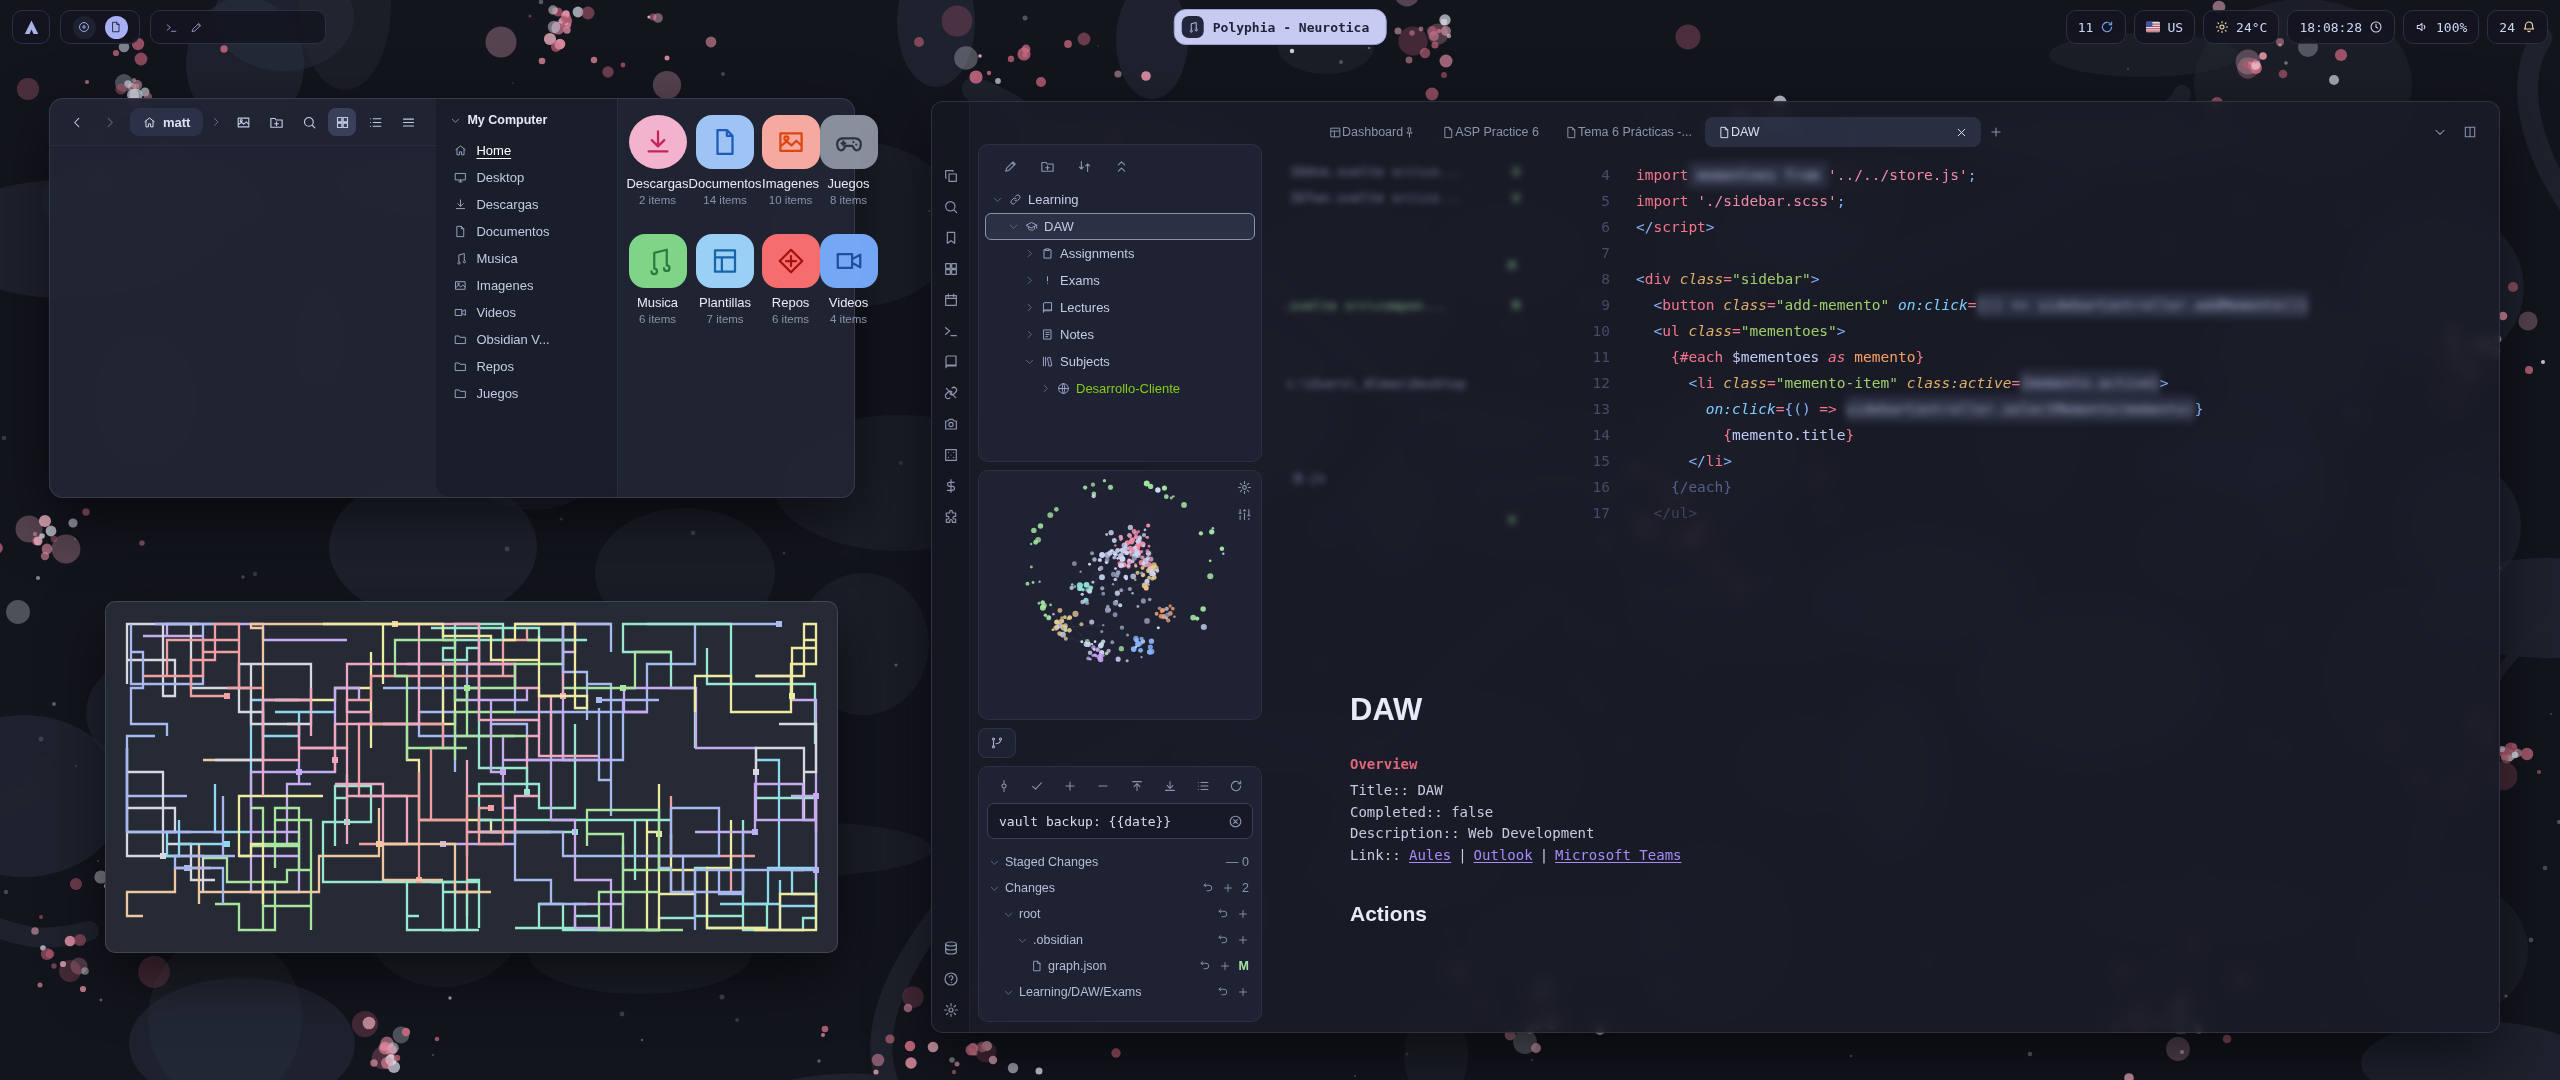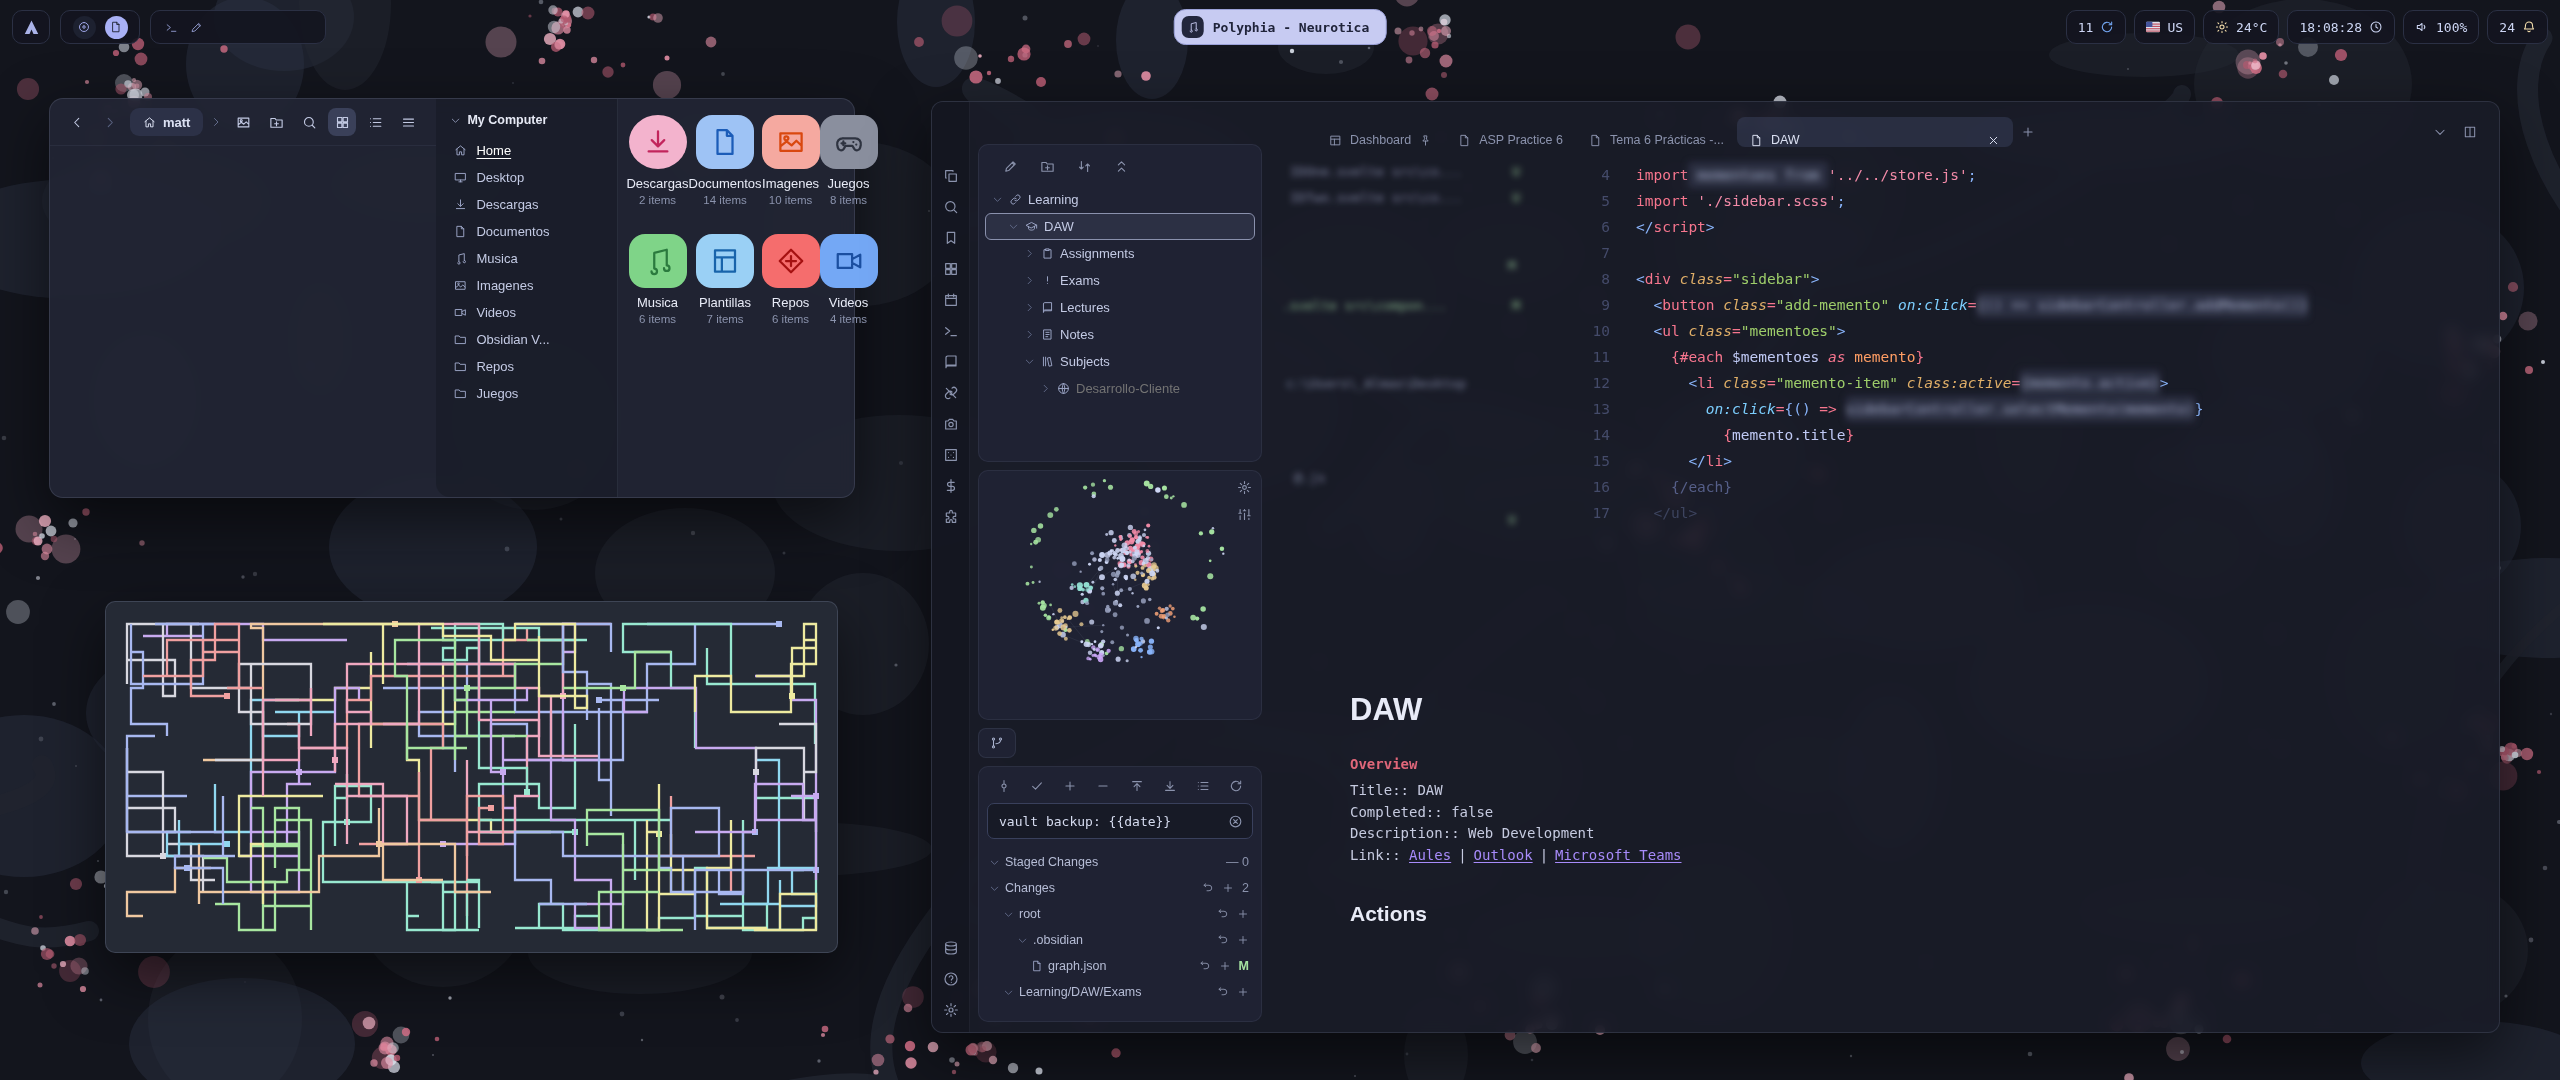--- a/index.html
+++ b/index.html
@@ -88,21 +88,21 @@
   .exp-toolbar svg.ic{width:15px;height:15px}
   .exp-tree .row{display:flex;align-items:center;gap:6px;height:27px;font-size:13px;color:#c3cae4;
                  border:1px solid transparent;border-radius:6px;padding-right:6px;cursor:pointer;box-sizing:border-box}
   .exp-tree .chev{display:flex;color:#6a7394;flex:none}
   .exp-tree .chev svg.ic{width:11px;height:11px}
   .exp-tree .node-ic{display:flex;color:#9aa3c4;flex:none}
   .exp-tree .node-ic svg.ic{width:13px;height:13px}
   .exp-tree .lbl{white-space:nowrap;overflow:hidden;text-overflow:ellipsis}
   .exp-tree .lbl.u{text-decoration:underline;text-underline-offset:3px}
   .exp-tree .row.selected{border-color:#8a91ad;background:rgba(90,98,130,.22)}
-  .exp-tree .row.danger .lbl{color:#737373}
+  .exp-tree .row.danger .lbl{color:#84cc16}
   .panel.graph{height:250px;position:relative;flex:none;overflow:hidden}
   #graph-svg{width:100%;height:100%}
   .graph-controls{position:absolute;top:9px;right:9px;display:flex;flex-direction:column;gap:12px;color:#8b93ad}
   .graph-controls .gc{display:flex;cursor:pointer}
   .graph-controls svg.ic{width:15px;height:15px}
   .panel-strip{height:30px;display:flex;flex:none}
   .strip-tab{width:36px;height:28px;border-radius:8px;background:rgba(33,37,54,.85);border:1px solid rgba(130,140,170,.15);
              display:flex;align-items:center;justify-content:center;color:#aab3cf;cursor:pointer}
   .strip-tab svg.ic{width:14px;height:14px}
   .panel.git{flex:1;padding:10px 8px;display:flex;flex-direction:column;min-height:0}
@@ -121,21 +121,21 @@
   .git-row .node-ic{display:flex;color:#9aa3c4;flex:none}
   .git-row .node-ic svg.ic{width:12px;height:12px}
   .git-row .glbl{white-space:nowrap;overflow:hidden;text-overflow:ellipsis}
   .git-row .meta{margin-left:auto;display:flex;align-items:center;gap:8px;color:#8b93ad}
   .git-row .meta .mi{display:flex}
   .git-row .meta svg.ic{width:12px;height:12px}
   .git-row .meta .m-badge{color:#a6e3a1;font-weight:700}
 
   .ob-main{flex:1;display:flex;flex-direction:column;min-width:0}
   .ob-tabbar{height:44px;flex:none;display:flex;align-items:center;padding:8px 12px 4px 46px;gap:3px}
-  .ob-tab{display:flex;align-items:flex-end;gap:8px;height:30px;padding:0 13px;border-radius:8px;color:#8b93ad;
+  .ob-tab{display:flex;align-items:center;gap:0;height:30px;padding:0 13px;border-radius:8px;color:#8b93ad;
           font-size:12.5px;cursor:pointer;white-space:nowrap}
   .ob-tab .tab-ic{display:flex}
   .ob-tab svg.ic{width:13px;height:13px}
   .ob-tab.active{background:rgba(62,70,100,.45);color:#dbe0f2;min-width:250px}
   .ob-tab.active .tab-label{flex:1}
   .tab-plus{margin-left:8px;color:#8b93ad;display:flex;cursor:pointer}
   .tab-plus svg.ic{width:14px;height:14px}
   .ob-tab-actions{margin-left:auto;display:flex;gap:16px;color:#8b93ad;padding-right:10px}
   .ob-tab-actions span{display:flex;cursor:pointer}
   .ob-tab-actions svg.ic{width:14px;height:14px}

